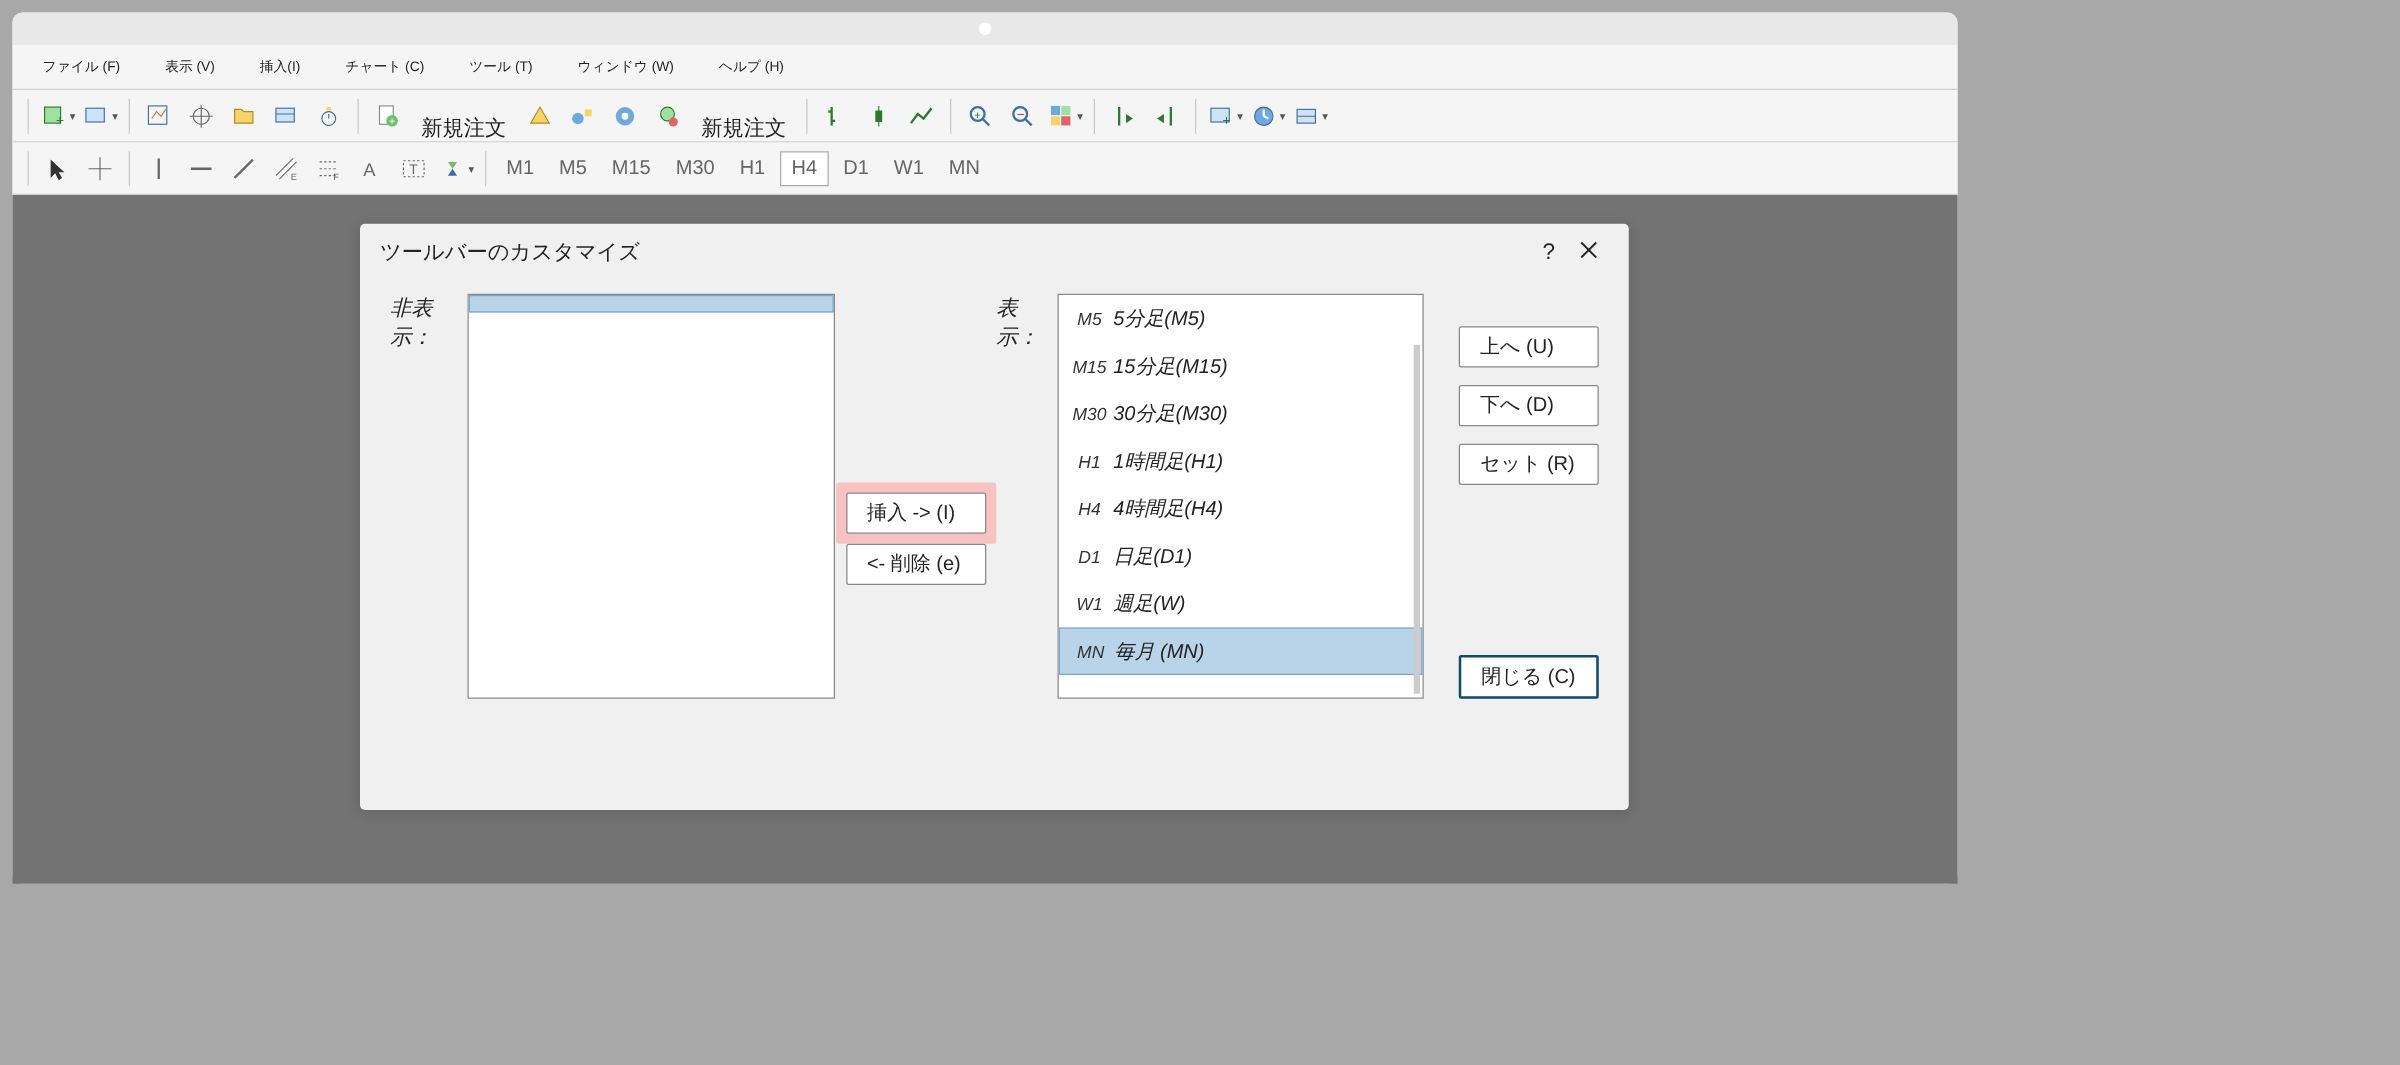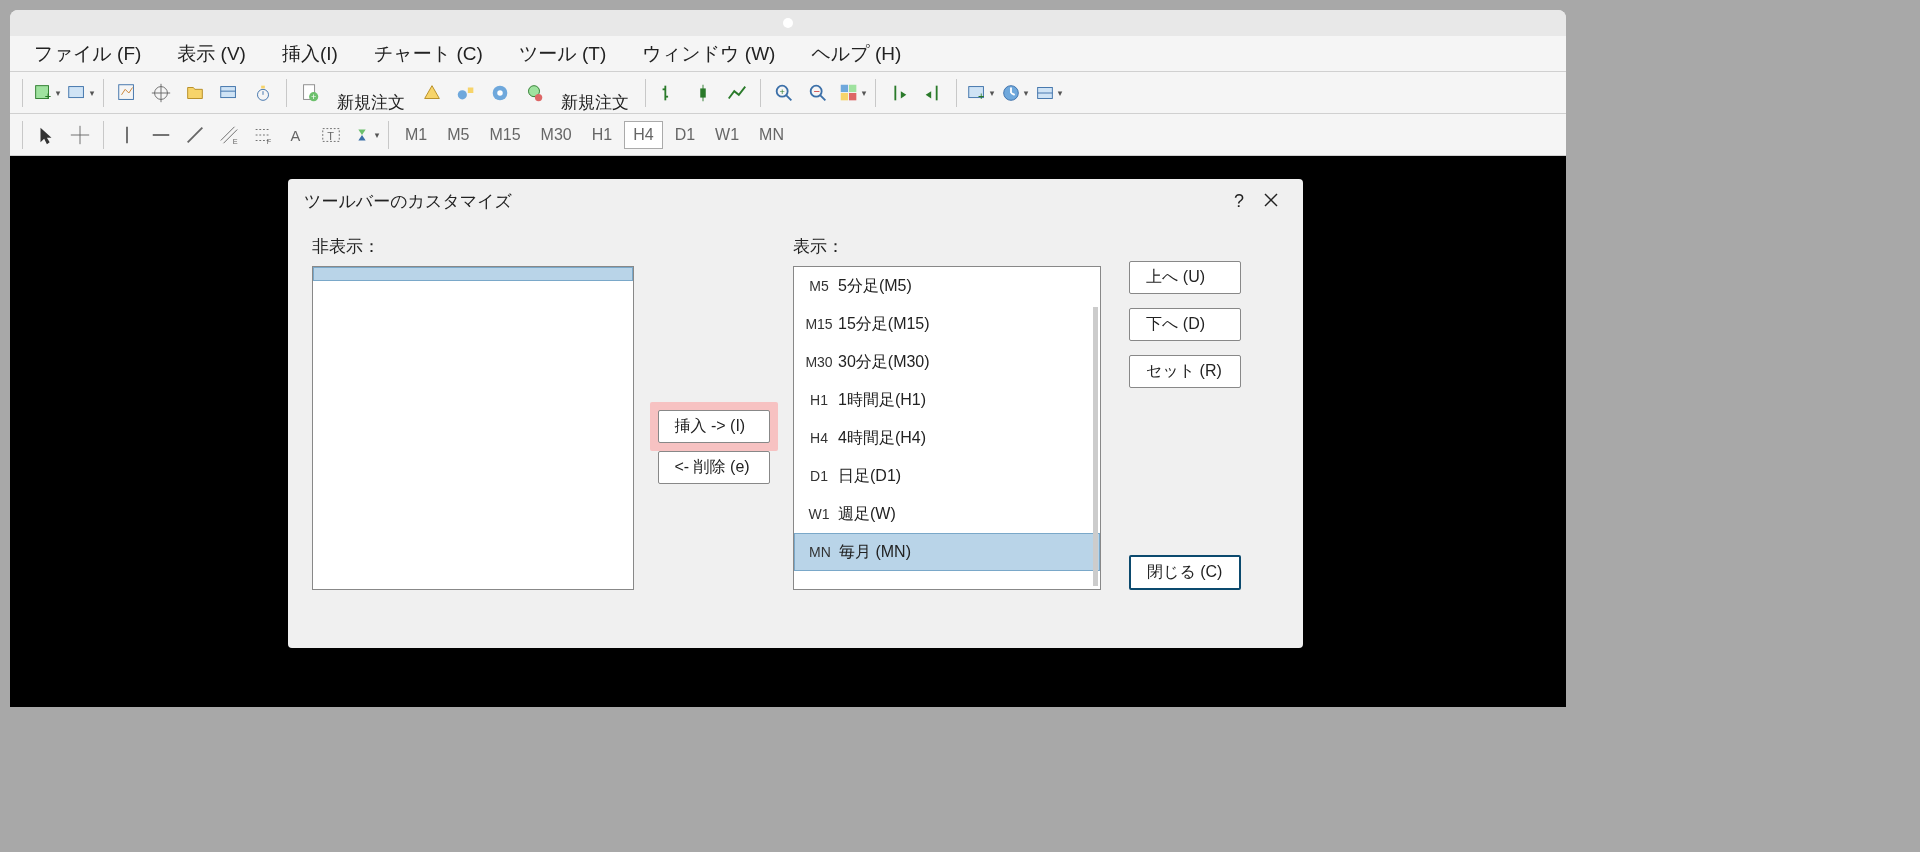--- a/index.html
+++ b/index.html
@@ -35,21 +35,21 @@
   background: #fff;
   border-radius: 50%;
 }
 .menubar {
   height: 36px;
   background: #f5f5f5;
   border-bottom: 1px solid #d0d0d0;
   display: flex;
   align-items: center;
   padding: 0 6px;
-  font-size: 19px;
+  font-size: 11px;
   color: #222;
 }
 .menu-item {
   padding: 4px 18px;
   cursor: default;
 }
 .toolbar {
   height: 42px;
   background: #f5f5f5;
   border-bottom: 1px solid #d0d0d0;
@@ -98,21 +98,21 @@
   font-size: 16px;
   color: #666;
   margin: 0 2px;
 }
 .tf-btn.active {
   border: 1px solid #aaa;
   background: #fff;
 }
 .content-area {
   flex: 1;
-  background: #000000;
+  background: #737373;
   position: relative;
 }
 .dialog {
   position: absolute;
   left: 278px;
   top: 23px;
   width: 1015px;
   height: 469px;
   background: #f0f0f0;
   border-radius: 4px;
@@ -134,21 +134,22 @@
   color: #222;
 }
 .dialog-close svg { width: 14px; height: 14px; }
 .dialog-body {
   padding: 12px 24px 24px 24px;
   display: flex;
   gap: 0;
 }
 .col {
   display: flex;
-  flex-direction: column;
+  flex-direction: row;
+  font-style: italic;
 }
 .col-label {
   font-size: 17px;
   color: #222;
   margin-bottom: 8px;
 }
 .listbox {
   border: 1px solid #888;
   background: #fff;
   width: 322px;

